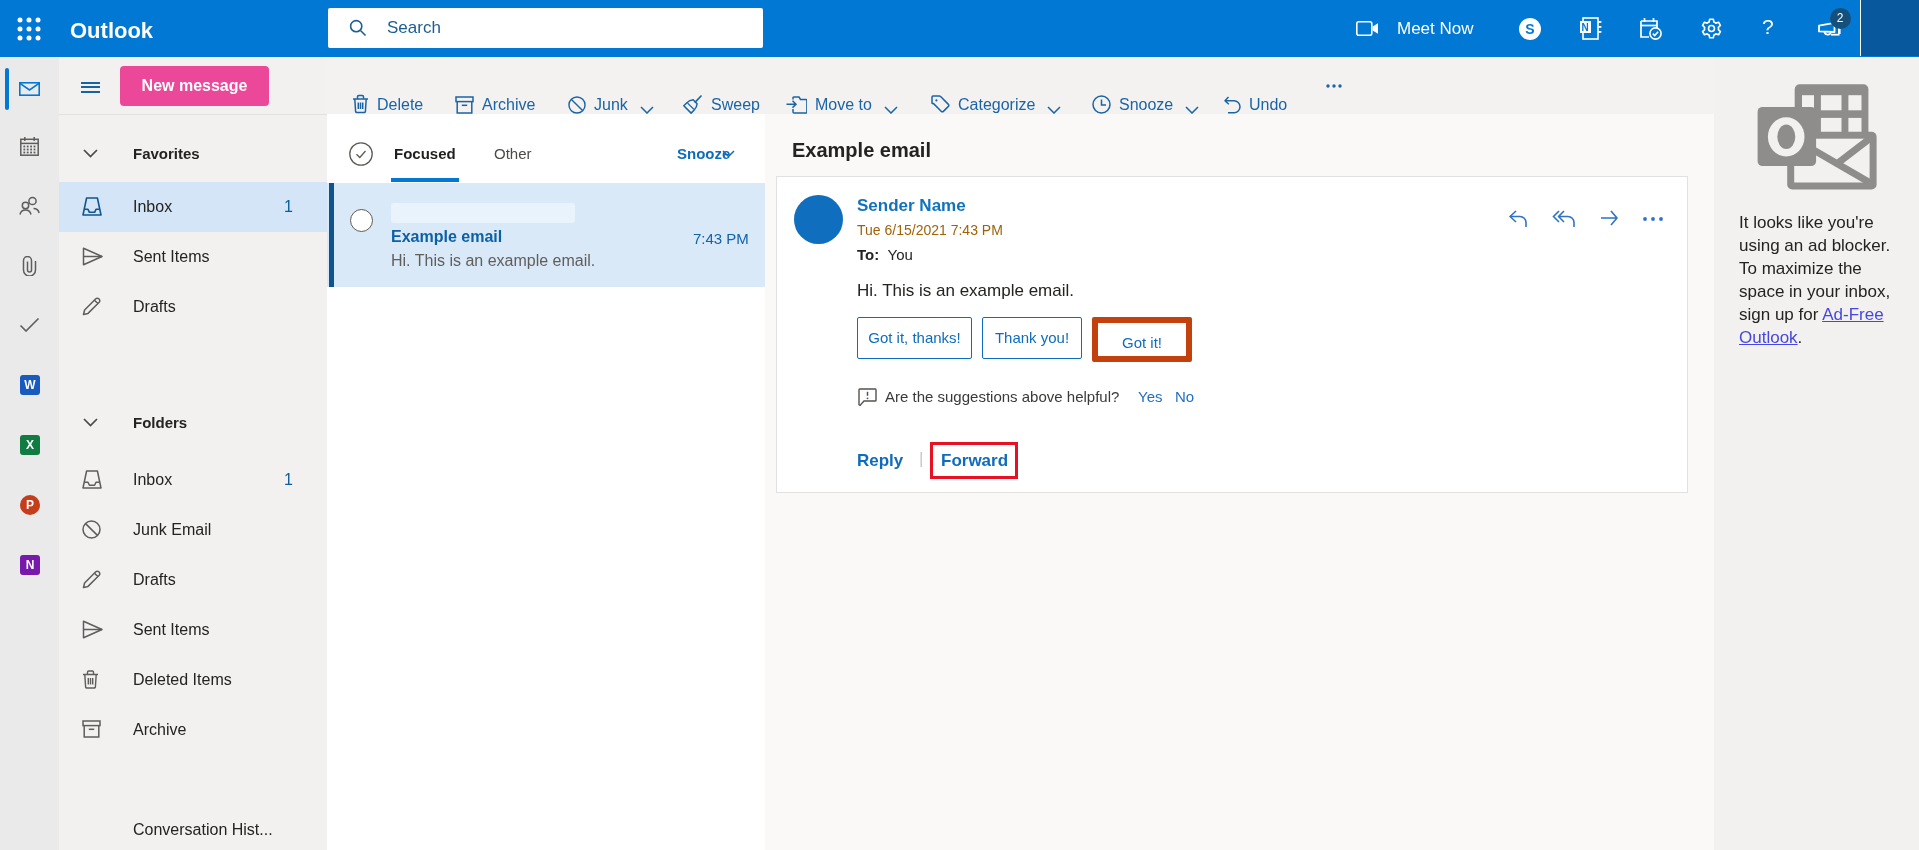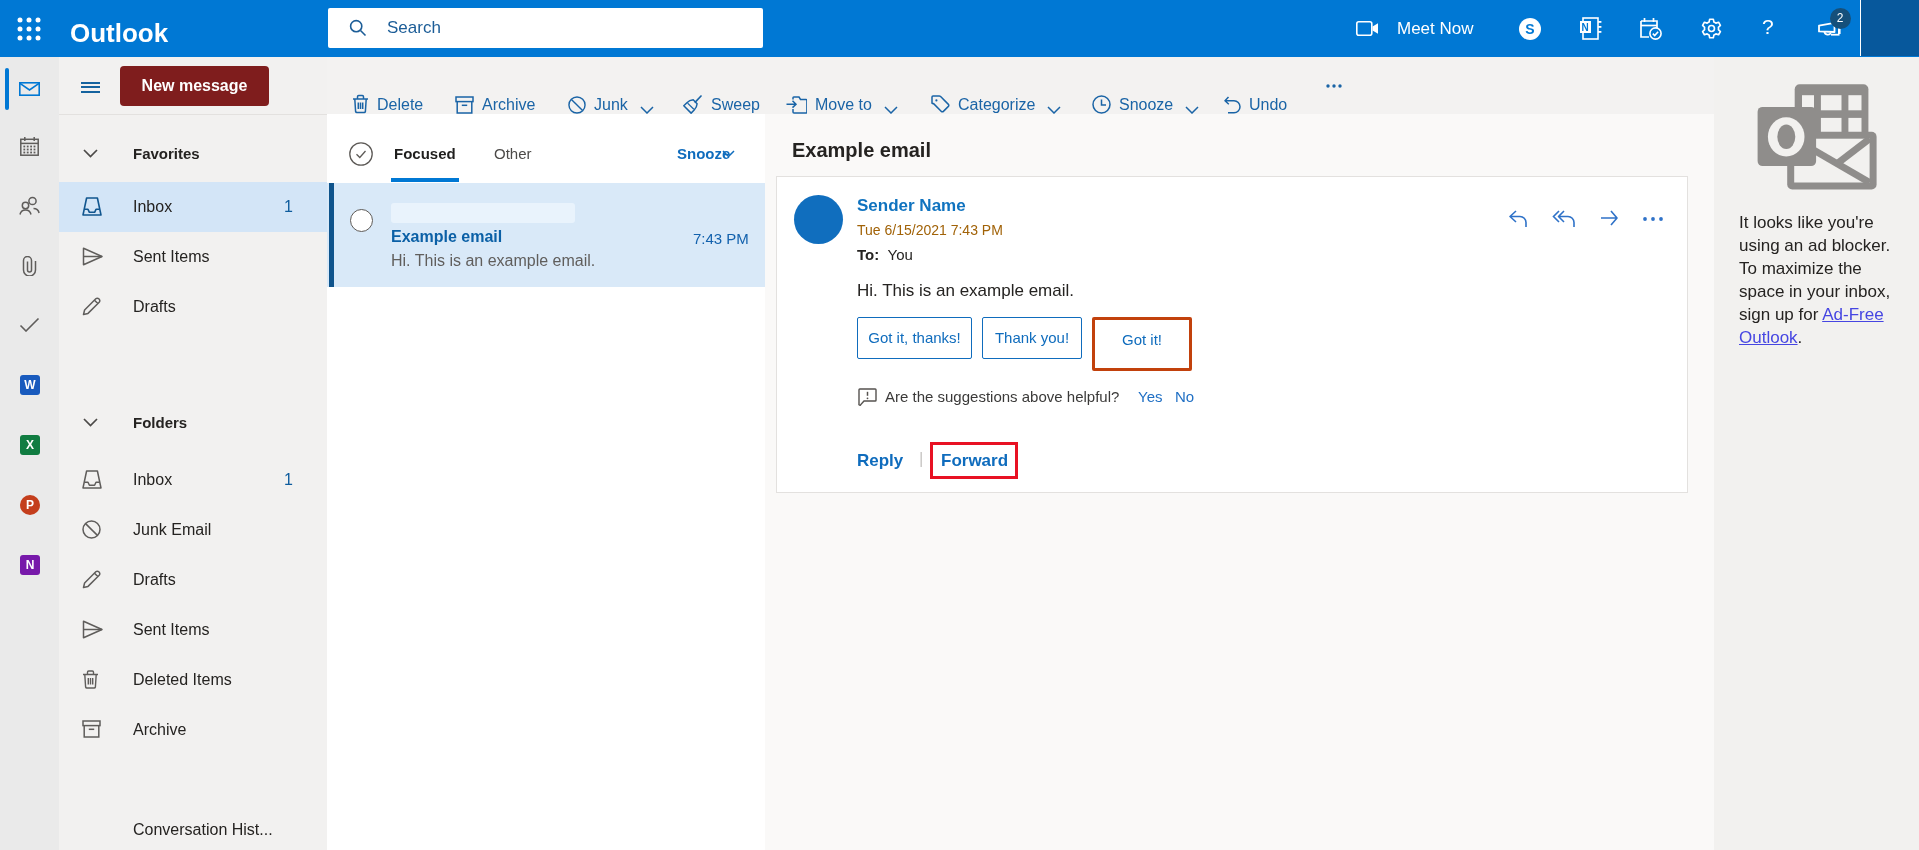--- a/index.html
+++ b/index.html
@@ -25,21 +25,21 @@
         <circle cx="13" cy="4" r="2.5"></circle>
         <circle cx="22" cy="4" r="2.5"></circle>
         <circle cx="4" cy="13" r="2.5"></circle>
         <circle cx="13" cy="13" r="2.5"></circle>
         <circle cx="22" cy="13" r="2.5"></circle>
         <circle cx="4" cy="22" r="2.5"></circle>
         <circle cx="13" cy="22" r="2.5"></circle>
         <circle cx="22" cy="22" r="2.5"></circle>
       </g>
   </svg>
-  <div class="abs" style="left:70px;top:18px;color:#fff;font-size:26px;font-weight:700">Outlook</div>
+  <div class="abs" style="left:70px;top:18px;color:#fff;font-size:22px;font-weight:700">Outlook</div>
 
   <div class="abs" style="left:328px;top:8px;width:435px;height:40px;background:#ffffff;border-radius:2px">
     <svg class="abs" style="left:21px;top:11px" width="18" height="18" viewBox="0 0 18 18">
       <circle cx="7.2" cy="7.2" r="5.6" fill="none" stroke="#1c5d97" stroke-width="1.6"></circle>
       <line x1="11.5" y1="11.5" x2="16.5" y2="16.5" stroke="#1c5d97" stroke-width="1.6"></line>
     </svg>
     <div class="abs" style="left:59px;top:10px;font-size:17px;color:#1c5d97">Search</div>
   </div>
 
   <svg class="abs" style="left:1356px;top:21px" width="23" height="15" viewBox="0 0 23 15">
@@ -136,21 +136,21 @@
   <div class="abs" style="left:20px;top:438px;width:20px;height:20px;background:#c43e1c;border-radius:50%;color:#fff;text-align:center;line-height:20px;font-size:12px;font-weight:700">P</div>
   <div class="abs" style="left:20px;top:498px;width:20px;height:20px;background:#7719aa;border-radius:3px;color:#fff;text-align:center;line-height:20px;font-size:12px;font-weight:700">N</div>
 </div>
 
 <div class="abs" id="sidebar" style="left:59px;top:57px;width:268px;height:793px;background:#f2f1f0">
 
   <div class="abs" style="left:0;top:0;width:268px;height:57px;border-bottom:1px solid #e3e1df"></div>
   <div class="abs" style="left:22px;top:25.2px;width:19px;height:2px;background:#15639f"></div>
   <div class="abs" style="left:22px;top:29.4px;width:19px;height:2px;background:#15639f"></div>
   <div class="abs" style="left:22px;top:33.6px;width:19px;height:2px;background:#15639f"></div>
-  <div class="abs" style="left:61px;top:9px;width:149px;height:40px;background:#7f1d1d;border-radius:4px;color:#fff;font-size:16px;font-weight:700;text-align:center;line-height:40px">New message</div>
+  <div class="abs" style="left:61px;top:9px;width:149px;height:40px;background:#ec4899;border-radius:4px;color:#fff;font-size:16px;font-weight:700;text-align:center;line-height:40px">New message</div>
 
   <svg class="abs" style="left:24px;top:92px" width="15" height="9" viewBox="0 0 15 9">
       <path d="M1 1 L7.5 7.5 L14 1" fill="none" stroke="#4c4a48" stroke-width="1.7"></path>
     </svg>
   <div class="abs" style="left:74px;top:88px;font-size:15px;font-weight:700;color:#252321">Favorites</div>
 
   <div class="row" style="top:125px;background:#d3e5f7">
     <svg class="ric" width="20" height="19" viewBox="0 0 20 19">
         <path d="M4.6 1 H15.4 L19 18 H1 Z" fill="none" stroke="#11568f" stroke-width="1.6" stroke-linejoin="round"></path>
         <path d="M2.4 12.3 H6 L7.4 15.3 H12.6 L14 12.3 H17.6" fill="none" stroke="#11568f" stroke-width="1.6" stroke-linejoin="round"></path>
@@ -347,21 +347,21 @@
       <circle cx="3" cy="3" r="1.9"></circle>
       <circle cx="11" cy="3" r="1.9"></circle>
       <circle cx="19" cy="3" r="1.9"></circle>
     </g>
   </svg>
 
 <div class="abs" style="left:857px;top:281px;font-size:17px;color:#252321">Hi. This is an example email.</div>
 
 <div class="abs" style="left:857px;top:317px;width:115px;height:42px;border:1px solid #0f6cbd;border-radius:2px;box-sizing:border-box;text-align:center;line-height:40px;font-size:15px;color:#0f6cbd;background:#fff">Got it, thanks!</div>
 <div class="abs" style="left:982px;top:317px;width:100px;height:42px;border:1px solid #0f6cbd;border-radius:2px;box-sizing:border-box;text-align:center;line-height:40px;font-size:15px;color:#0f6cbd;background:#fff">Thank you!</div>
-<div class="abs" style="left:1092px;top:317px;width:100px;height:54px;border:3px solid #c2410c;border-radius:2px;box-sizing:border-box;text-align:center;line-height:40px;font-size:15px;color:#0f6cbd;background:#fff">Got it!</div>
+<div class="abs" style="left:1092px;top:317px;width:100px;height:45px;border:6px solid #c2410c;border-radius:2px;box-sizing:border-box;text-align:center;line-height:40px;font-size:15px;color:#0f6cbd;background:#fff">Got it!</div>
 
 <svg class="abs" style="left:858px;top:388px" width="19" height="18" viewBox="0 0 19 18">
     <path d="M1 1.8 a0.8 0.8 0 0 1 0.8 -0.8 H17.2 a0.8 0.8 0 0 1 0.8 0.8 V12.2 a0.8 0.8 0 0 1 -0.8 0.8 H6 L2.8 16.5 a0.9 0.9 0 0 1 -1.8 -0.6 Z" fill="none" stroke="#55524f" stroke-width="1.4"></path>
     <line x1="9.5" y1="3.8" x2="9.5" y2="7.8" stroke="#55524f" stroke-width="1.5"></line>
     <circle cx="9.5" cy="10.3" r="0.9" fill="#55524f"></circle>
   </svg>
 <div class="abs" style="left:885px;top:388px;font-size:15px;color:#3b3a39">Are the suggestions above helpful?</div>
 <div class="abs" style="left:1138px;top:388px;font-size:15px;color:#1f6fc4">Yes</div>
 <div class="abs" style="left:1175px;top:388px;font-size:15px;color:#1f6fc4">No</div>
 

